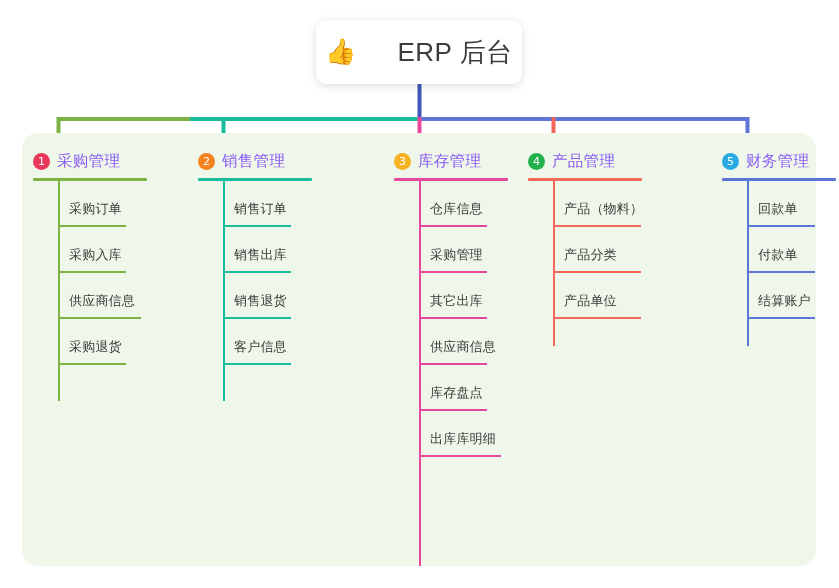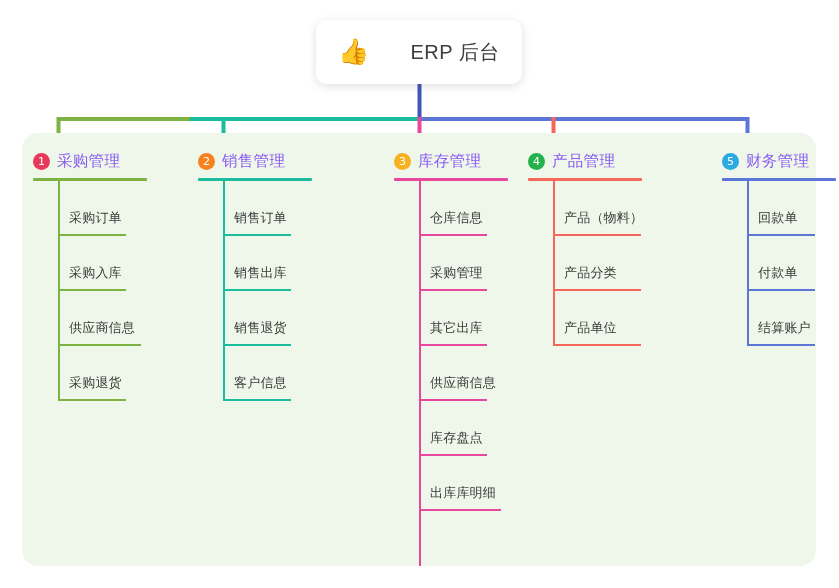--- a/index.html
+++ b/index.html
@@ -32,21 +32,21 @@
     gap: 10px;
     box-sizing: border-box;
   }
   #root-card .thumb {
     font-size: 25px;
     line-height: 1;
     display: block;
     transform: translateY(-1px);
   }
   #root-card .root-title {
-    font-size: 20px;
+    font-size: 26px;
     color: #3c3c3c;
     letter-spacing: 0.5px;
     white-space: nowrap;
     margin-left: 31px;
   }
 
   
   #connectors {
     position: absolute;
     left: 0;
@@ -114,21 +114,21 @@
     padding-top: 0;
   }
   .spine {
     position: absolute;
     left: 36px;
     top: 0;
     width: 2px;
   }
   .leaf {
     position: relative;
-    height: 55px;
+    height: 46px;
   }
   .leaf-label {
     position: absolute;
     left: 47px;
     bottom: 9px;
     font-size: 13px;
     color: #3a3a3a;
     white-space: nowrap;
     letter-spacing: 0.2px;
   }

